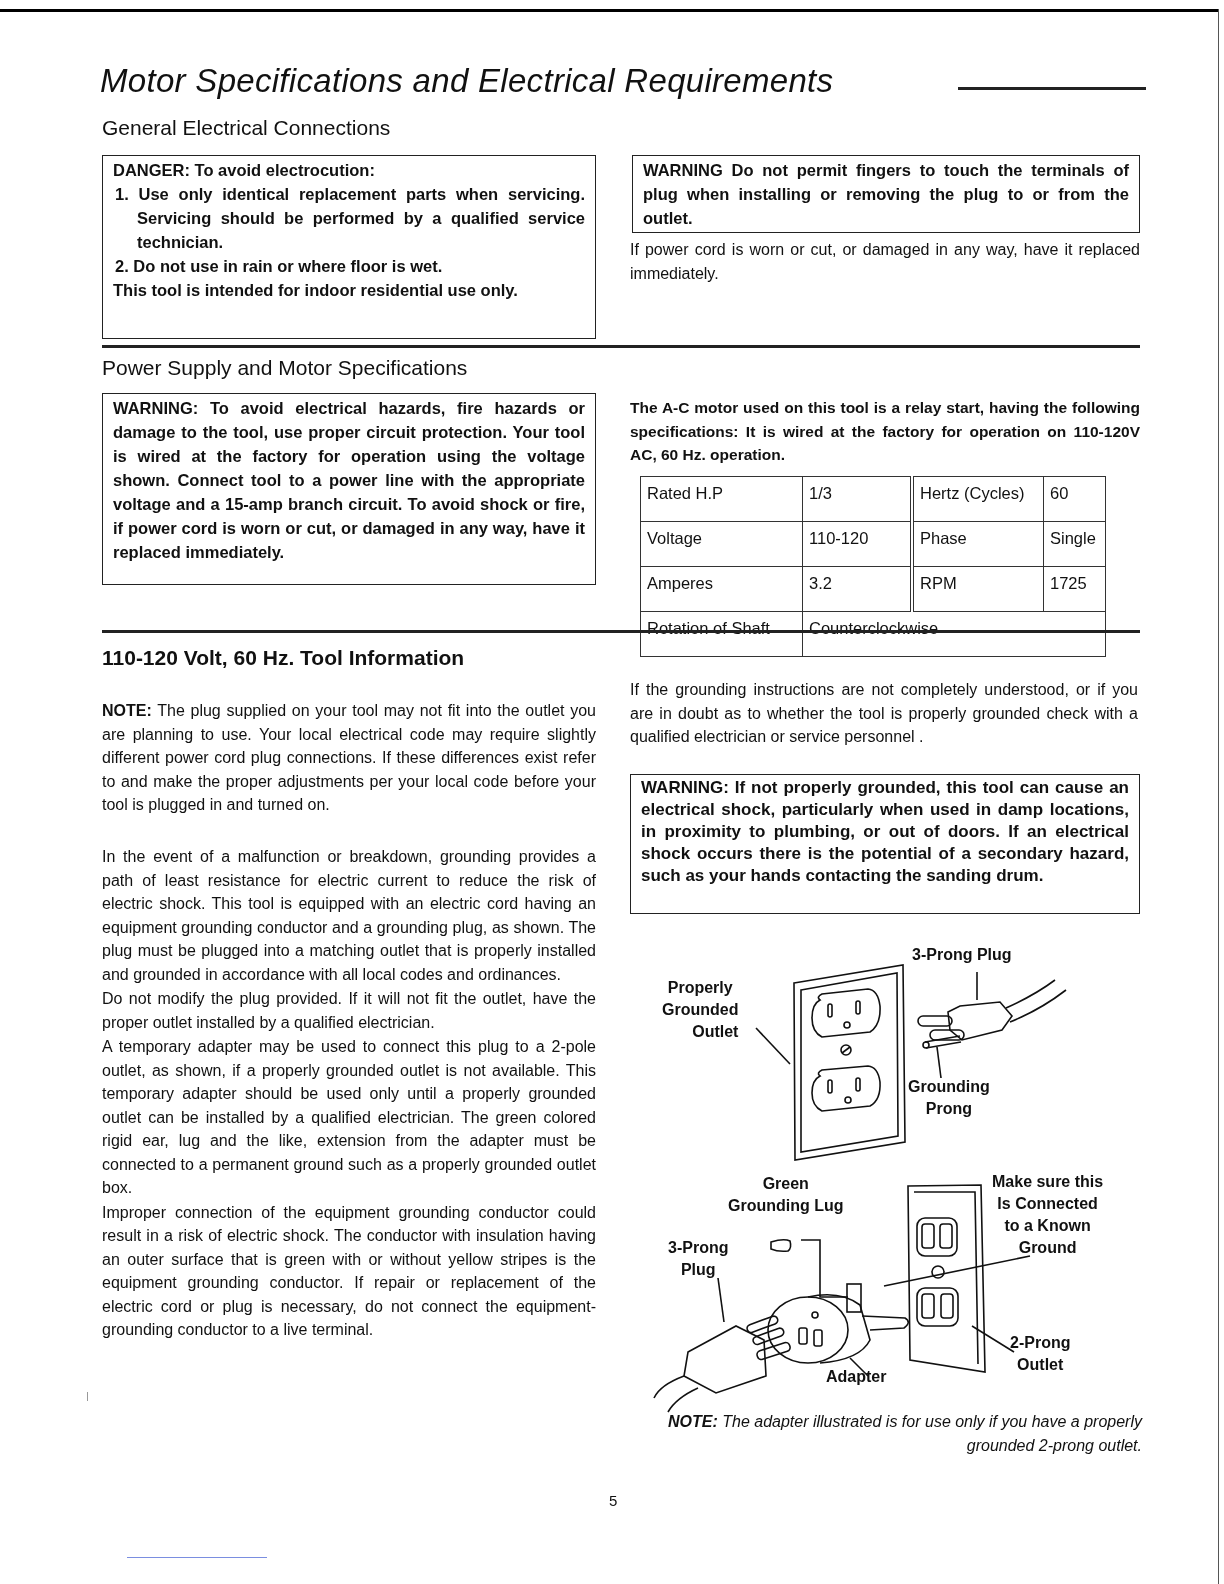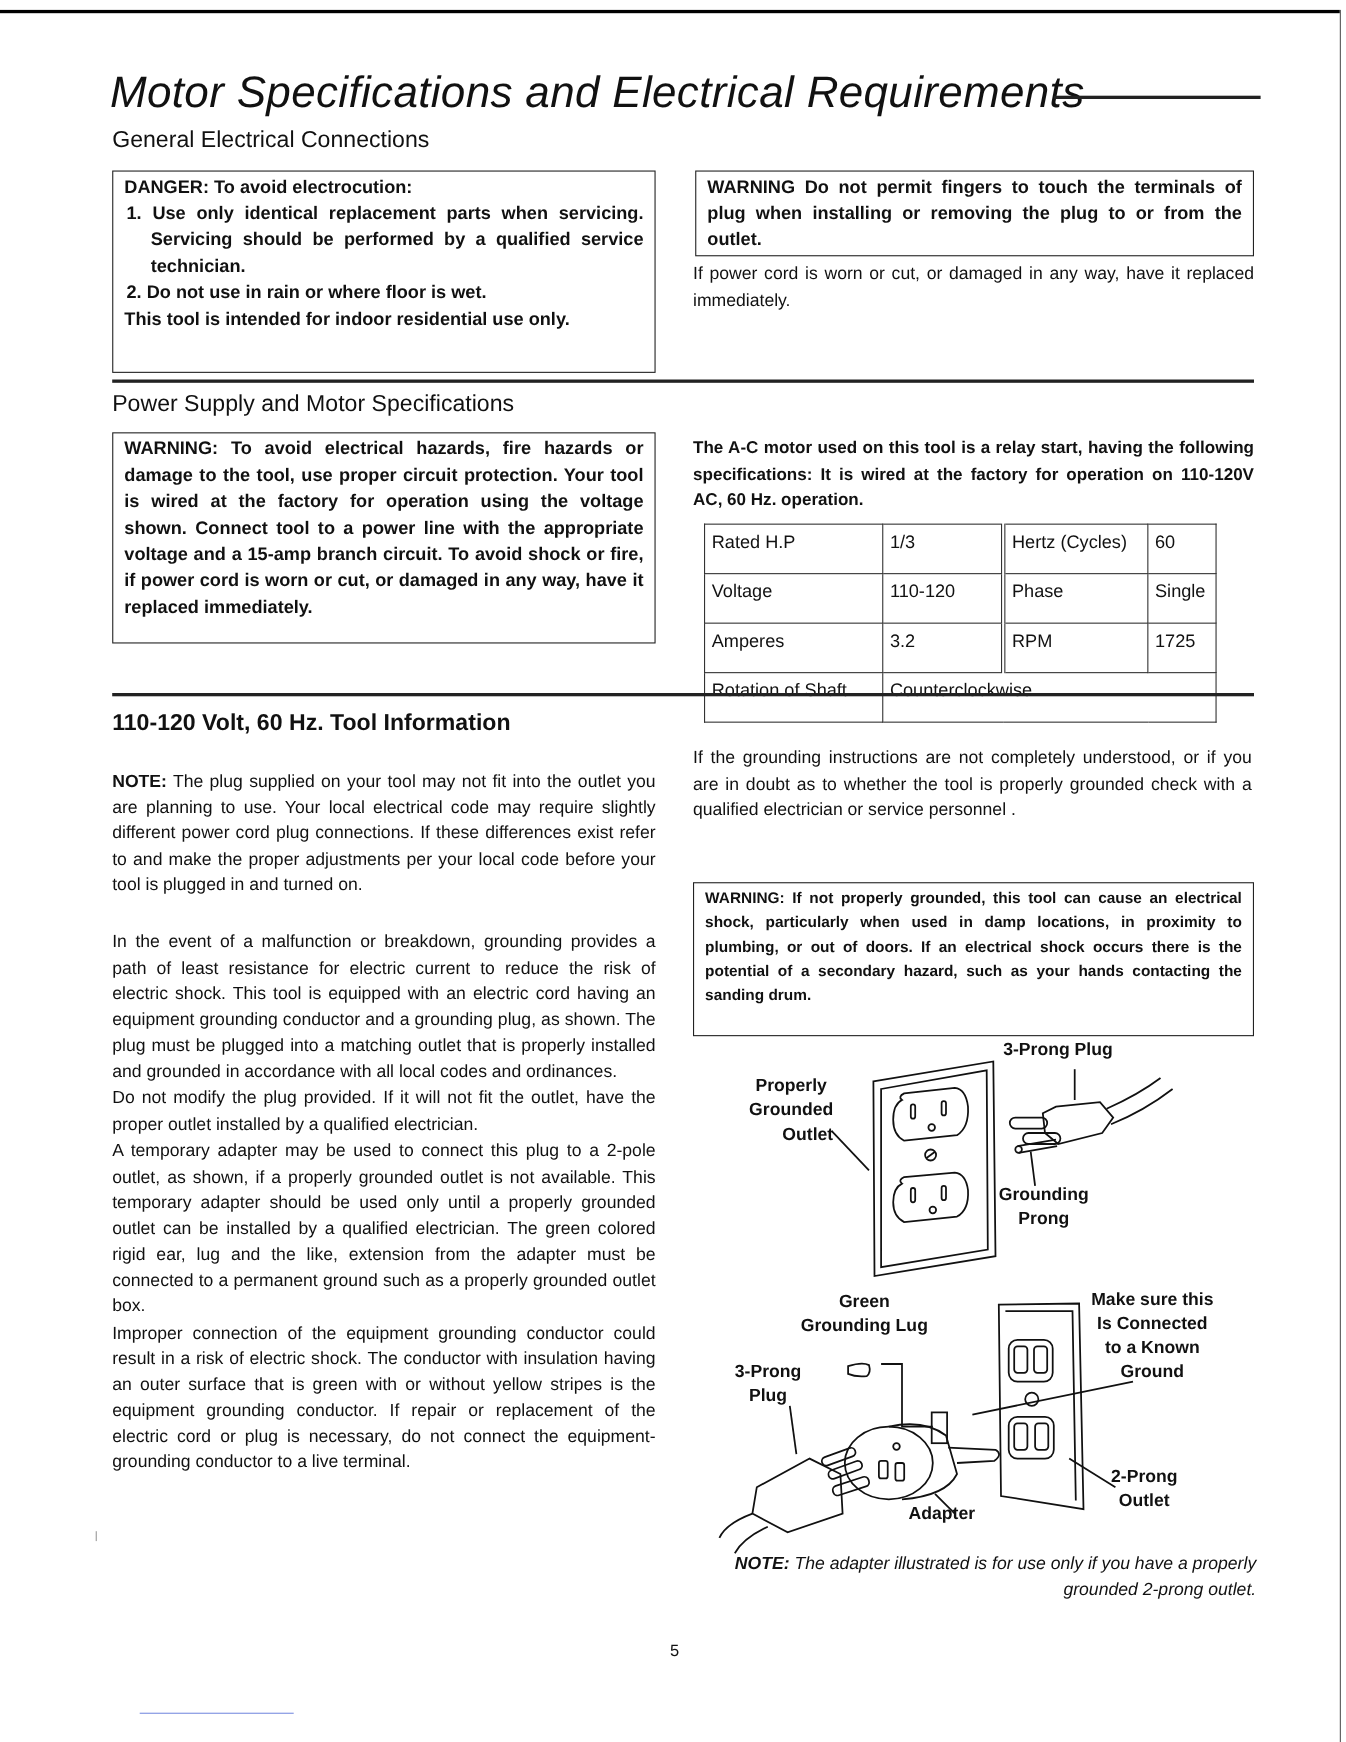--- a/index.html
+++ b/index.html
@@ -1,19 +1,19 @@
 <!DOCTYPE html>
 <html><head>
 <meta charset="utf-8">
 <style>
   html, body { margin: 0; padding: 0; background: #ffffff; }
   body { width: 1224px; height: 1584px; position: relative; overflow: hidden; color: #111; font-family: "Liberation Sans", sans-serif; }
   .topline { position: absolute; left: 0; top: 9px; width: 1218px; height: 3px; background: #000; }
   .rightline { position: absolute; left: 1218px; top: 9px; width: 1px; height: 1575px; background: #555; }
-  .title { position: absolute; left: 100px; top: 62px; font-size: 40px; font-style: italic; font-weight: normal; letter-spacing: 0.3px; white-space: nowrap; }
+  .title { position: absolute; left: 100px; top: 62px; font-size: 33px; font-style: italic; font-weight: normal; letter-spacing: 0.3px; white-space: nowrap; }
   .title-rule { position: absolute; left: 958px; top: 87px; width: 188px; height: 3px; background: #222; }
   .h2 { position: absolute; font-size: 21px; font-weight: normal; white-space: nowrap; }
   .h2b { font-weight: bold; }
   .box { position: absolute; border: 1.5px solid #222; box-sizing: border-box; font-weight: bold; font-size: 16.5px; line-height: 24px; padding: 2px 10px 2px 10px; text-align: justify; }
   .box p { margin: 0; }
   .box .item { padding-left: 24px; text-indent: -22px; }
   .para { position: absolute; font-size: 16px; line-height: 23.5px; text-align: justify; }
   .para p { margin: 0 0 0 0; }
   .rule { position: absolute; height: 3px; background: #222; }
   table.spec { position: absolute; left: 640px; top: 476px; border-collapse: collapse; font-size: 16.5px; }
@@ -101,21 +101,21 @@
   <p style="margin-bottom:1px">In the event of a malfunction or breakdown, grounding provides a path of least resistance for electric current to reduce the risk of electric shock. This tool is equipped with an electric cord having an equipment grounding conductor and a grounding plug, as shown. The plug must be plugged into a matching outlet that is properly installed and grounded in accordance with all local codes and ordinances.</p>
   <p style="margin-bottom:1px">Do not modify the plug provided. If it will not fit the outlet, have the proper outlet installed by a qualified electrician.</p>
   <p style="margin-bottom:1px">A temporary adapter may be used to connect this plug to a 2-pole outlet, as shown, if a properly grounded outlet is not available. This temporary adapter should be used only until a properly grounded outlet can be installed by a qualified electrician. The green colored rigid ear, lug and the like, extension from the adapter must be connected to a permanent ground such as a properly grounded outlet box.</p>
   <p>Improper connection of the equipment grounding conductor could result in a risk of electric shock. The conductor with insulation having an outer surface that is green with or without yellow stripes is the equipment grounding conductor. If repair or replacement of the electric cord or plug is necessary, do not connect the equipment-grounding conductor to a live terminal.</p>
 </div>
 
 <div class="para" style="left:630px; top:678px; width:508px;">
   <p>If the grounding instructions are not completely understood, or if you are in doubt as to whether the tool is properly grounded check with a qualified electrician or service personnel .</p>
 </div>
 
-<div class="box" style="left:630px; top:802px; width:510px; height:140px; font-size:14px; line-height:22px;">
+<div class="box" style="left:630px; top:774px; width:510px; height:140px; font-size:17px; line-height:22px;">
   <p>WARNING: If not properly grounded, this tool can cause an electrical shock, particularly when used in damp locations, in proximity to plumbing, or out of doors. If an electrical shock occurs there is the potential of a secondary hazard, such as your hands contacting the sanding drum.</p>
 </div>
 
 <svg width="1224" height="1584" style="left:0;top:0;">
   <g fill="none" stroke="#111" stroke-width="1.6">
     <g>
       <path d="M794 983 L903 965 L905 1142 L795 1160 Z"></path>
       <path d="M801 990 L897 973 L898 1136 L801 1152 Z"></path>
       <path d="M820 1000 Q816 997 822 994 L868 989 Q878 990 880 1006 Q881 1025 870 1032 L822 1037 Q812 1032 812 1018 Q812 1004 820 1000 Z"></path>
       <rect x="828" y="1004" width="4" height="13" rx="2"></rect>
@@ -137,21 +137,21 @@
       <rect x="930" y="1030" width="34" height="10" rx="5"></rect>
       <line x1="925" y1="1042" x2="960" y2="1036"></line>
         <line x1="926" y1="1048" x2="961" y2="1042"></line>
       <circle cx="926" cy="1045" r="3"></circle>
     </g>
     <line x1="977" y1="972" x2="977" y2="1000"></line>
     <line x1="937" y1="1047" x2="941" y2="1078"></line>
   </g>
 </svg>
 
-<div class="lbl" style="left:681px; top:977px;">
+<div class="lbl" style="left:662px; top:977px;">
   <div>Properly</div>
   <div>Grounded</div>
   <div style="text-align:right">Outlet</div>
 </div>
 <div class="lbl" style="left:912px; top:944px;">3-Prong Plug</div>
 <div class="lbl" style="left:908px; top:1076px;">
   <div>Grounding</div>
   <div>Prong</div>
 </div>
 

